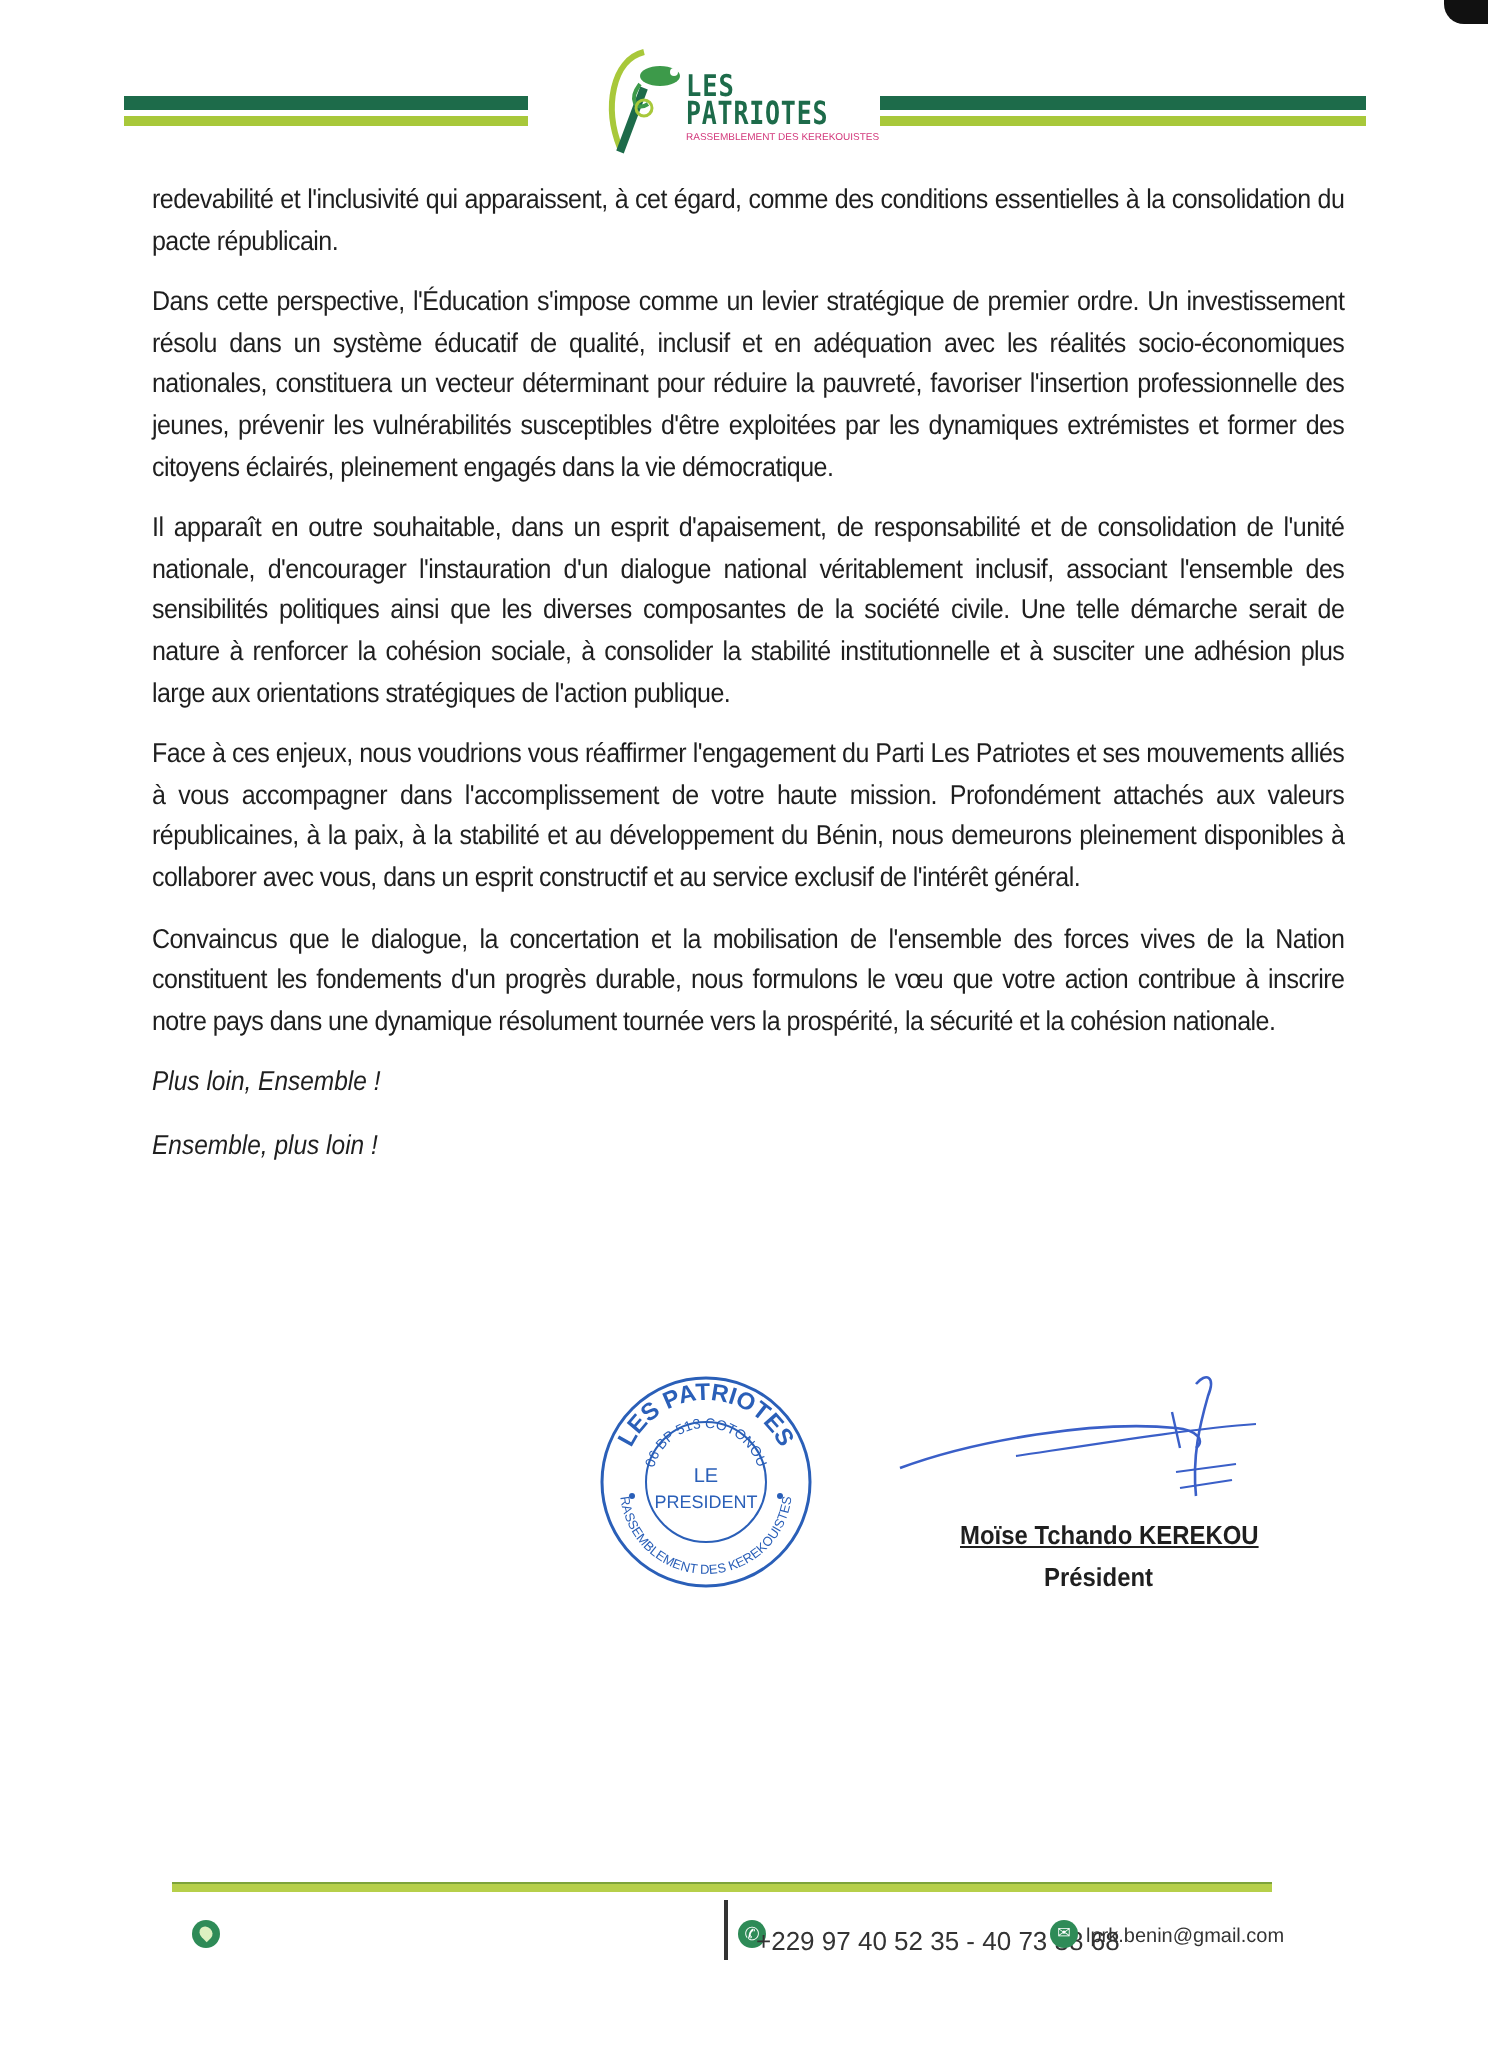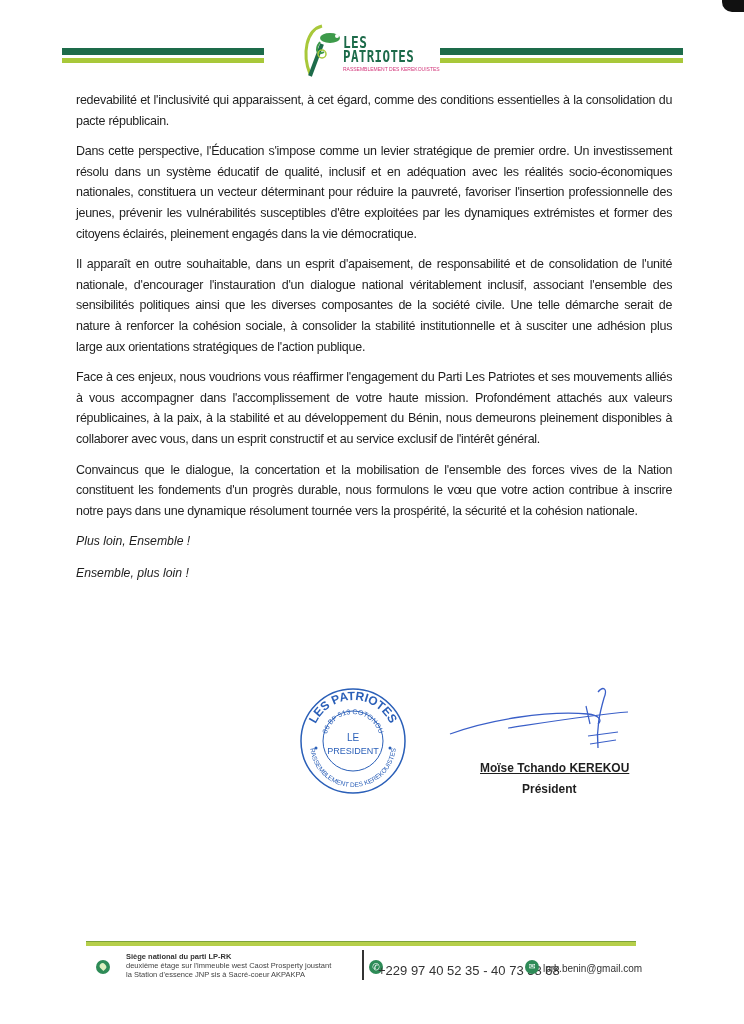--- a/index.html
+++ b/index.html
@@ -103,23 +103,18 @@
   <path d="M60 44 C100 38 150 30 180 28" stroke="#3a5fc8" stroke-width="1.1" fill="none"></path>
   <path d="M140 52 L170 48" stroke="#3a5fc8" stroke-width="1.1" fill="none"></path>
   <path d="M142 60 L168 56" stroke="#3a5fc8" stroke-width="1.1" fill="none"></path>
 </svg>
 <div class="signer-name">Moïse Tchando KEREKOU</div>
 <div class="signer-title">Président</div>
 
 <div class="footer-line"></div>
 <div class="footer">
   <div class="f-pin"></div>
-  <div class="f-addr">
-    <div class="title">Siège national du parti LP-RK</div>
-    <div>deuxième étage sur l'immeuble west Caost Prosperty joustant</div>
-    <div>la Station d'essence JNP sis à Sacré-coeur AKPAKPA</div>
-  </div>
   <div class="f-sep"></div>
   <div class="f-phone-icon">✆</div>
   <div class="f-phone">+229 97 40 52 35 - 40 73 38 68</div>
   <div class="f-mail-icon">✉</div>
   <div class="f-mail">lprk.benin@gmail.com</div>
 </div>
 
 </body></html>

